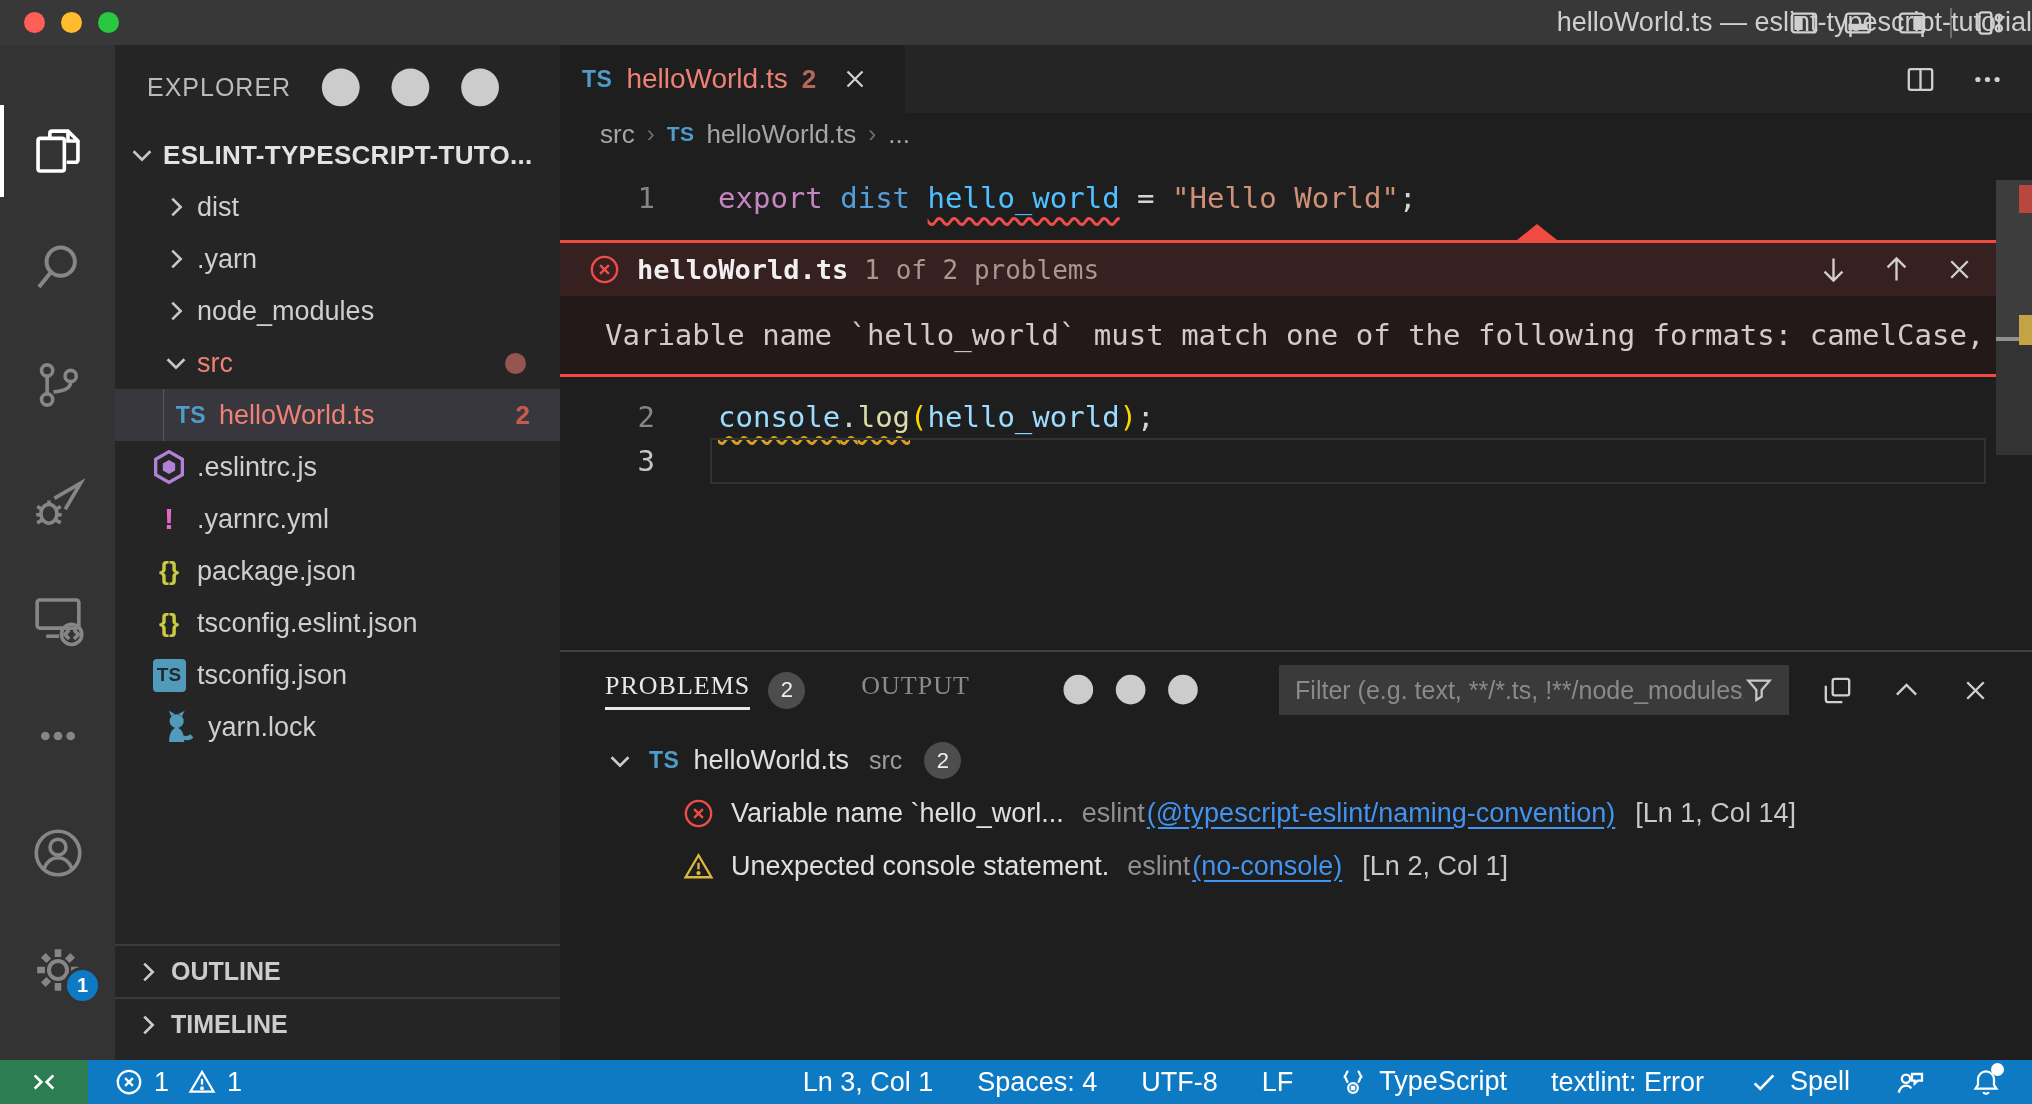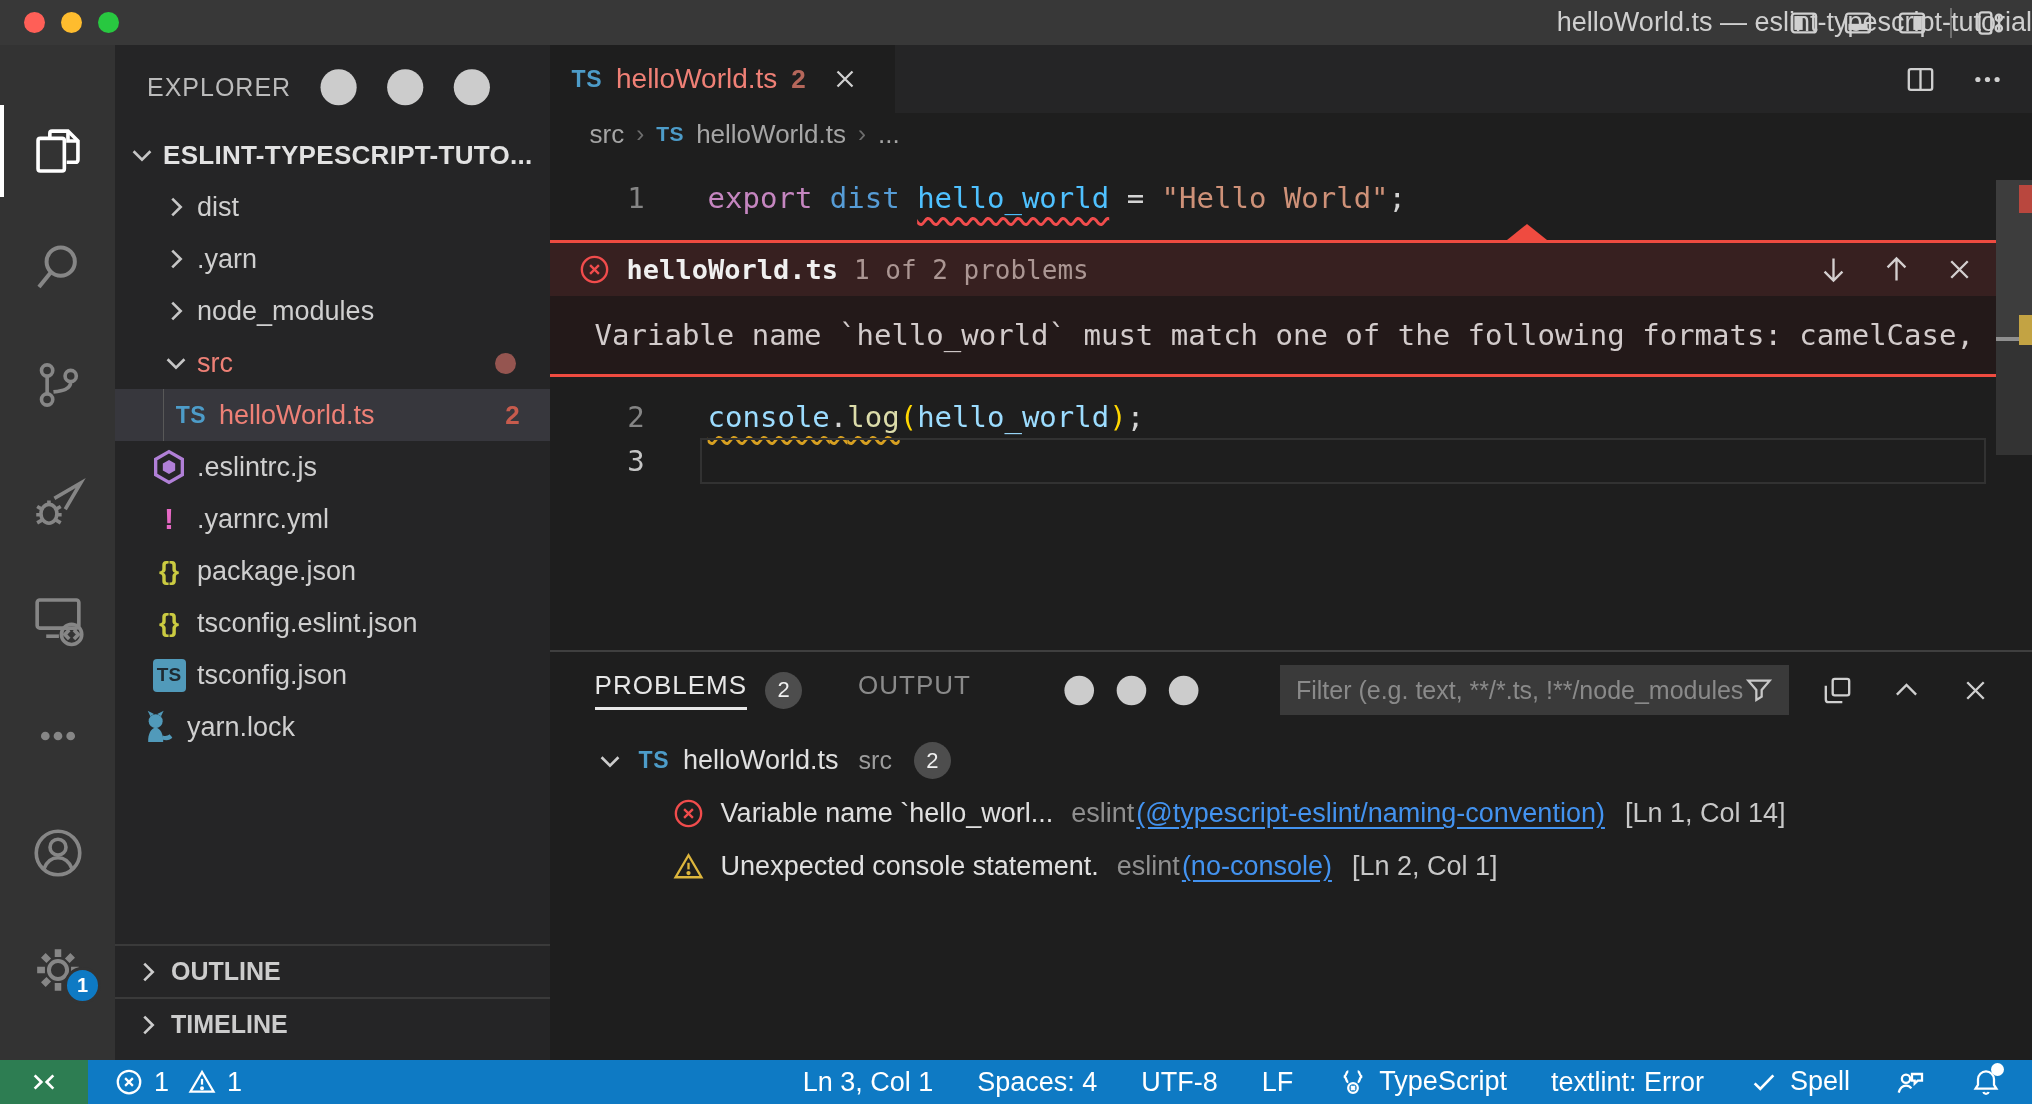--- a/index.html
+++ b/index.html
@@ -101,21 +101,21 @@
   .ruler .slide1 { position:absolute; right:0; top:25px; height:157px; width:36px; background:#3d3d3d; }
   .ruler .slide2 { position:absolute; right:0; top:186px; height:114px; width:36px; background:#333333; }
   .ruler .bar { position:absolute; right:0; top:182px; height:4px; width:36px; background:#8f8f8f; }
   .ruler .mk-err { position:absolute; right:0; top:30px; height:28px; width:13px; background:#b9473e; }
   .ruler .mk-warn { position:absolute; right:0; top:160px; height:30px; width:13px; background:#c3a343; }
 
   
   .panel { flex:1; border-top:2px solid #3f3f3f; background:#1e1e1e; display:flex; flex-direction:column; }
   .panel-head { height:76px; display:flex; align-items:center; padding:0 40px 0 45px; }
   .ptab { display:flex; align-items:center; gap:18px; margin-right:56px; }
-  .ptab .pl { font-size:26px; letter-spacing:1px; color:#8a8a8a; padding-bottom:6px; border-bottom:3px solid transparent; }
+  .ptab .pl { font-size:26px; letter-spacing:1px; color:#8a8a8a; padding-bottom:6px; border-bottom:3px solid transparent;font-family:Liberation Serif, serif; }
   .ptab.active .pl { color:#e7e7e7; border-bottom-color:#e7e7e7; }
   .pbadge { width:37px; height:37px; border-radius:50%; background:#4d4d4d; color:#f0f0f0; font-size:22px;
             display:flex; align-items:center; justify-content:center; }
   .pmore { color:#cccccc; margin-right:44px; }
   .pfilter { width:718px; height:50px; background:#3a3a3a; display:flex; align-items:center; padding:0 14px 0 16px; }
   .pfilter input { flex:1; background:transparent; border:none; outline:none; color:#bdbdbd; font-size:25px;
                    font-family:"Liberation Sans",sans-serif; }
   .pfilter input::placeholder { color:#8a8a8a; }
   .pfilter .icon { width:32px; height:32px; color:#c8c8c8; flex:none; }
   .pacts { margin-left:32px; display:flex; gap:36px; color:#cfcfcf; align-items:center; }
@@ -359,21 +359,21 @@
               <span class="braces">{}</span>
             </span>
             <span class="lbl">tsconfig.eslint.json</span>
           </div>
           <div class="tree-row" style="padding-left: 34px;">
             <span class="fic">
               <span class="ts-square">TS</span>
             </span>
             <span class="lbl">tsconfig.json</span>
           </div>
-          <div class="tree-row" style="padding-left: 24px;">
+          <div class="tree-row" style="padding-left: 45px;">
             <span class="fic">
               <svg viewBox="0 0 24 24" fill="#519aba">
                 <circle cx="10" cy="8.5" r="4.2"></circle>
                 <path d="M6.8 5.5L5.2 2.2 9 4.2z"></path>
                 <path d="M13.2 5.5l1.6-3.3L11 4.2z"></path>
                 <path d="M5.5 21c-.3-4.5 1.8-8.5 4.5-8.5s4.8 4 4.5 8.5z"></path>
                 <path d="M14 19.5c2.4.9 4.8.4 6-1.2l-1.7-1.9c-1 1-2.6 1.3-4 .7z"></path>
               </svg>
             </span>
             <span class="lbl">yarn.lock</span>

